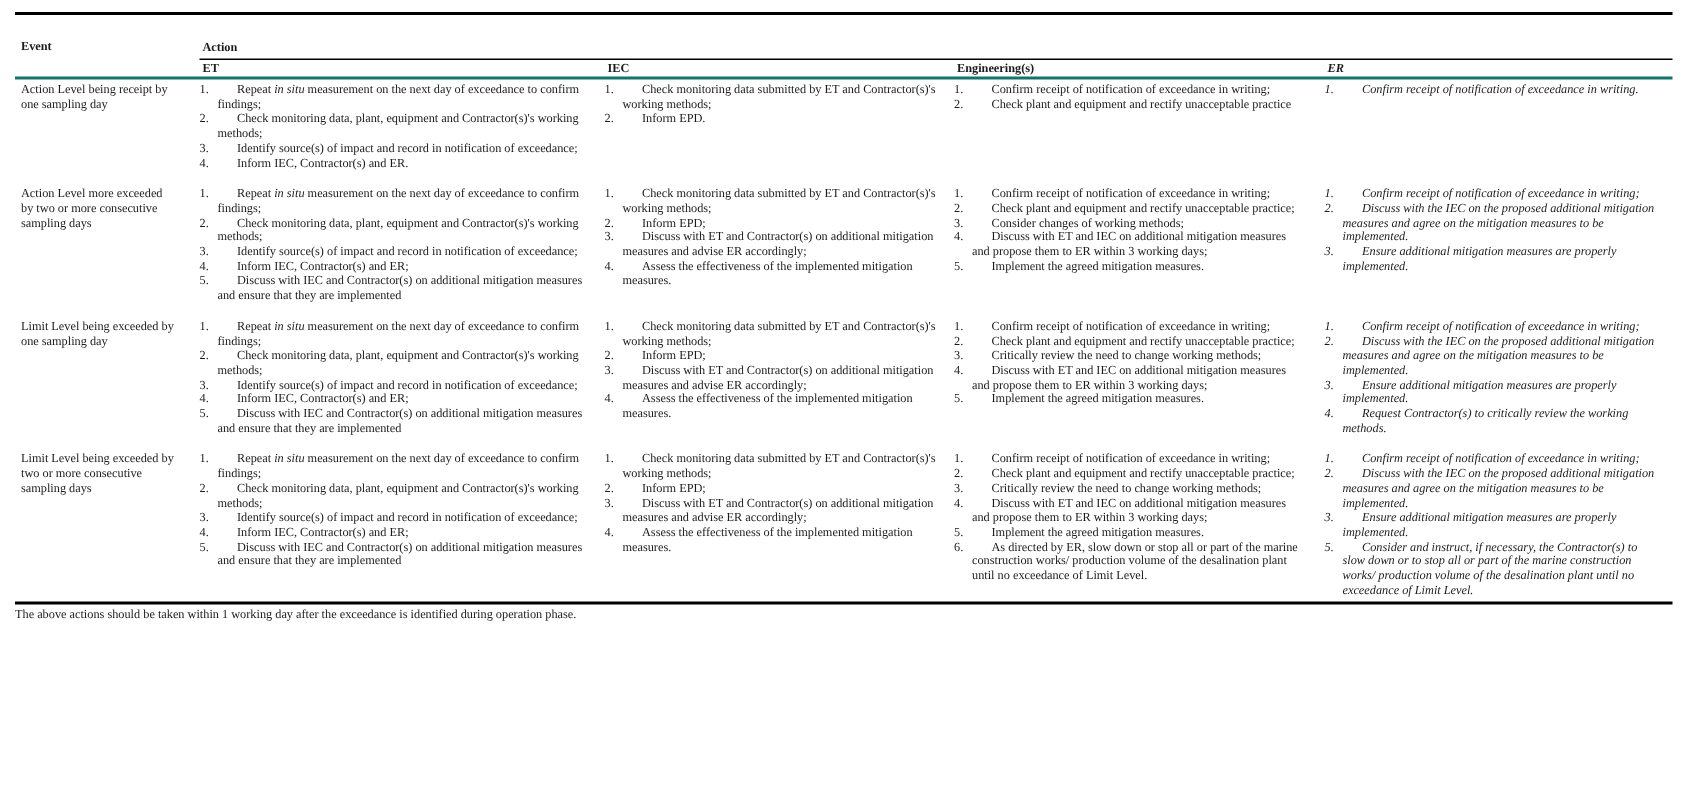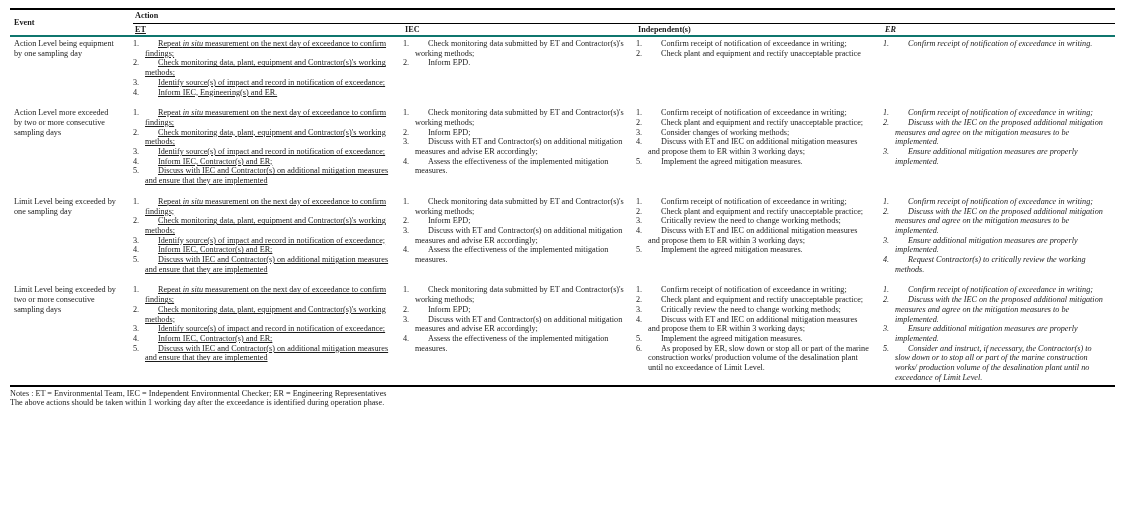--- a/index.html
+++ b/index.html
@@ -13,28 +13,28 @@
   .tbl { width:1105px; }
 
   
   .thead {
     display:flex;
     border-top:2.5px solid #000;
     border-bottom:2px solid #0f766e;
     font-weight:bold;
   }
   .head-event { width:123px; display:flex; align-items:center; padding-left:4px; box-sizing:border-box; }
-  .action-block { width:982px; }
+  .action-block { width:982px;margin-top:16px; }
   .action-label { border-bottom:1px solid #000; padding:1px 0 1px 2px; height:11px; }
   .sub-cols { display:flex; }
   .sub-cols .cell { padding:1px 0 1px 2px; height:11px; box-sizing:border-box; }
 
   
   .col-event { width:123px; }
-  .col-et    { width:270px;text-decoration:underline; }
+  .col-et    { width:270px; }
   .col-iec   { width:233px; }
   .col-con   { width:247px; }
   .col-er    { width:232px;font-style:italic; }
 
   
   .tbody { border-bottom:2.5px solid #000; padding-top:2px; }
   .t-row { display:flex; margin-bottom:11px; }
   .t-row:last-child { margin-bottom:2px;justify-content:flex-end; }
   .cell { box-sizing:border-box; padding-right:12px; }
   .event-cell { padding-left:4px; padding-right:16px; }
@@ -55,34 +55,34 @@
 
     <div class="thead">
       <div class="head-event">
         <span>Event</span>
       </div>
       <div class="action-block">
         <div class="action-label">Action</div>
         <div class="sub-cols">
             <div class="cell col-et">ET</div>
             <div class="cell col-iec">IEC</div>
-            <div class="cell col-con">Independent(s)</div>
+            <div class="cell col-con">Engineering(s)</div>
             <div class="cell col-er">ER</div>
           </div>
       </div>
     </div>
 
     <div class="tbody">
         <div class="t-row">
-          <div class="cell col-event event-cell">Action Level being equipment by one sampling day</div>
+          <div class="cell col-event event-cell">Action Level being receipt by one sampling day</div>
           <div class="cell col-et">
             <div class="item"><span class="num">1.</span><span>Repeat <i>in situ</i> measurement on the next day of exceedance to confirm findings;</span></div>
             <div class="item"><span class="num">2.</span><span>Check monitoring data, plant, equipment and Contractor(s)'s working methods;</span></div>
             <div class="item"><span class="num">3.</span><span>Identify source(s) of impact and record in notification of exceedance;</span></div>
-            <div class="item"><span class="num">4.</span><span>Inform IEC, Engineering(s) and ER.</span></div>
+            <div class="item"><span class="num">4.</span><span>Inform IEC, Contractor(s) and ER.</span></div>
           </div>
           <div class="cell col-iec">
             <div class="item"><span class="num">1.</span><span>Check monitoring data submitted by ET and Contractor(s)'s working methods;</span></div>
             <div class="item"><span class="num">2.</span><span>Inform EPD.</span></div>
           </div>
           <div class="cell col-con">
             <div class="item"><span class="num">1.</span><span>Confirm receipt of notification of exceedance in writing;</span></div>
             <div class="item"><span class="num">2.</span><span>Check plant and equipment and rectify unacceptable practice</span></div>
           </div>
           <div class="cell col-er">
@@ -160,29 +160,28 @@
             <div class="item"><span class="num">2.</span><span>Inform EPD;</span></div>
             <div class="item"><span class="num">3.</span><span>Discuss with ET and Contractor(s) on additional mitigation measures and advise ER accordingly;</span></div>
             <div class="item"><span class="num">4.</span><span>Assess the effectiveness of the implemented mitigation measures.</span></div>
           </div>
           <div class="cell col-con">
             <div class="item"><span class="num">1.</span><span>Confirm receipt of notification of exceedance in writing;</span></div>
             <div class="item"><span class="num">2.</span><span>Check plant and equipment and rectify unacceptable practice;</span></div>
             <div class="item"><span class="num">3.</span><span>Critically review the need to change working methods;</span></div>
             <div class="item"><span class="num">4.</span><span>Discuss with ET and IEC on additional mitigation measures and propose them to ER within 3 working days;</span></div>
             <div class="item"><span class="num">5.</span><span>Implement the agreed mitigation measures.</span></div>
-            <div class="item"><span class="num">6.</span><span>As proposed by ER, slow down or stop all or part of the marine construction works/ production volume of the desalination plant until no exceedance of Limit Level.</span></div>
+            <div class="item"><span class="num">6.</span><span>As directed by ER, slow down or stop all or part of the marine construction works/ production volume of the desalination plant until no exceedance of Limit Level.</span></div>
           </div>
           <div class="cell col-er">
             <div class="item"><span class="num">1.</span><span>Confirm receipt of notification of exceedance in writing;</span></div>
             <div class="item"><span class="num">2.</span><span>Discuss with the IEC on the proposed additional mitigation measures and agree on the mitigation measures to be implemented.</span></div>
             <div class="item"><span class="num">3.</span><span>Ensure additional mitigation measures are properly implemented.</span></div>
             <div class="item"><span class="num">5.</span><span>Consider and instruct, if necessary, the Contractor(s) to slow down or to stop all or part of the marine construction works/ production volume of the desalination plant until no exceedance of Limit Level.</span></div>
           </div>
         </div>
       </div>
   </div>
 
   <div class="notes">
-    <div>Notes : ET = Environmental Team, IEC = Independent Environmental Checker; ER = Engineering Representatives</div>
     <div>The above actions should be taken within 1 working day after the exceedance is identified during operation phase.</div>
   </div>
 </div>
 
 </body></html>

